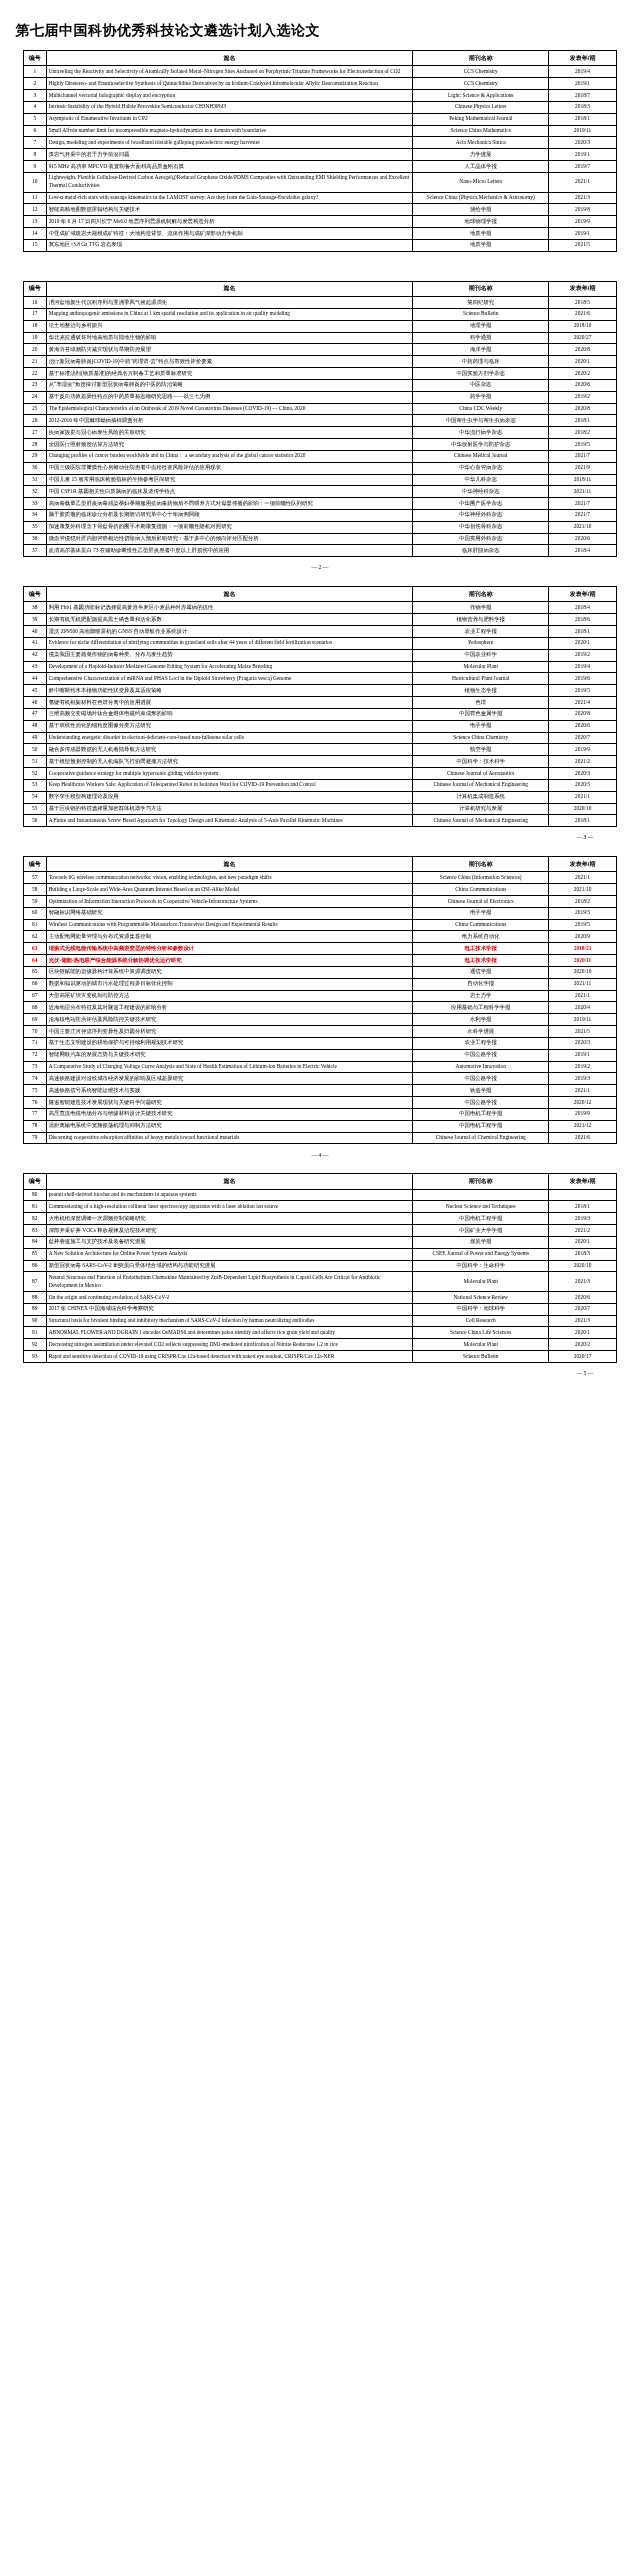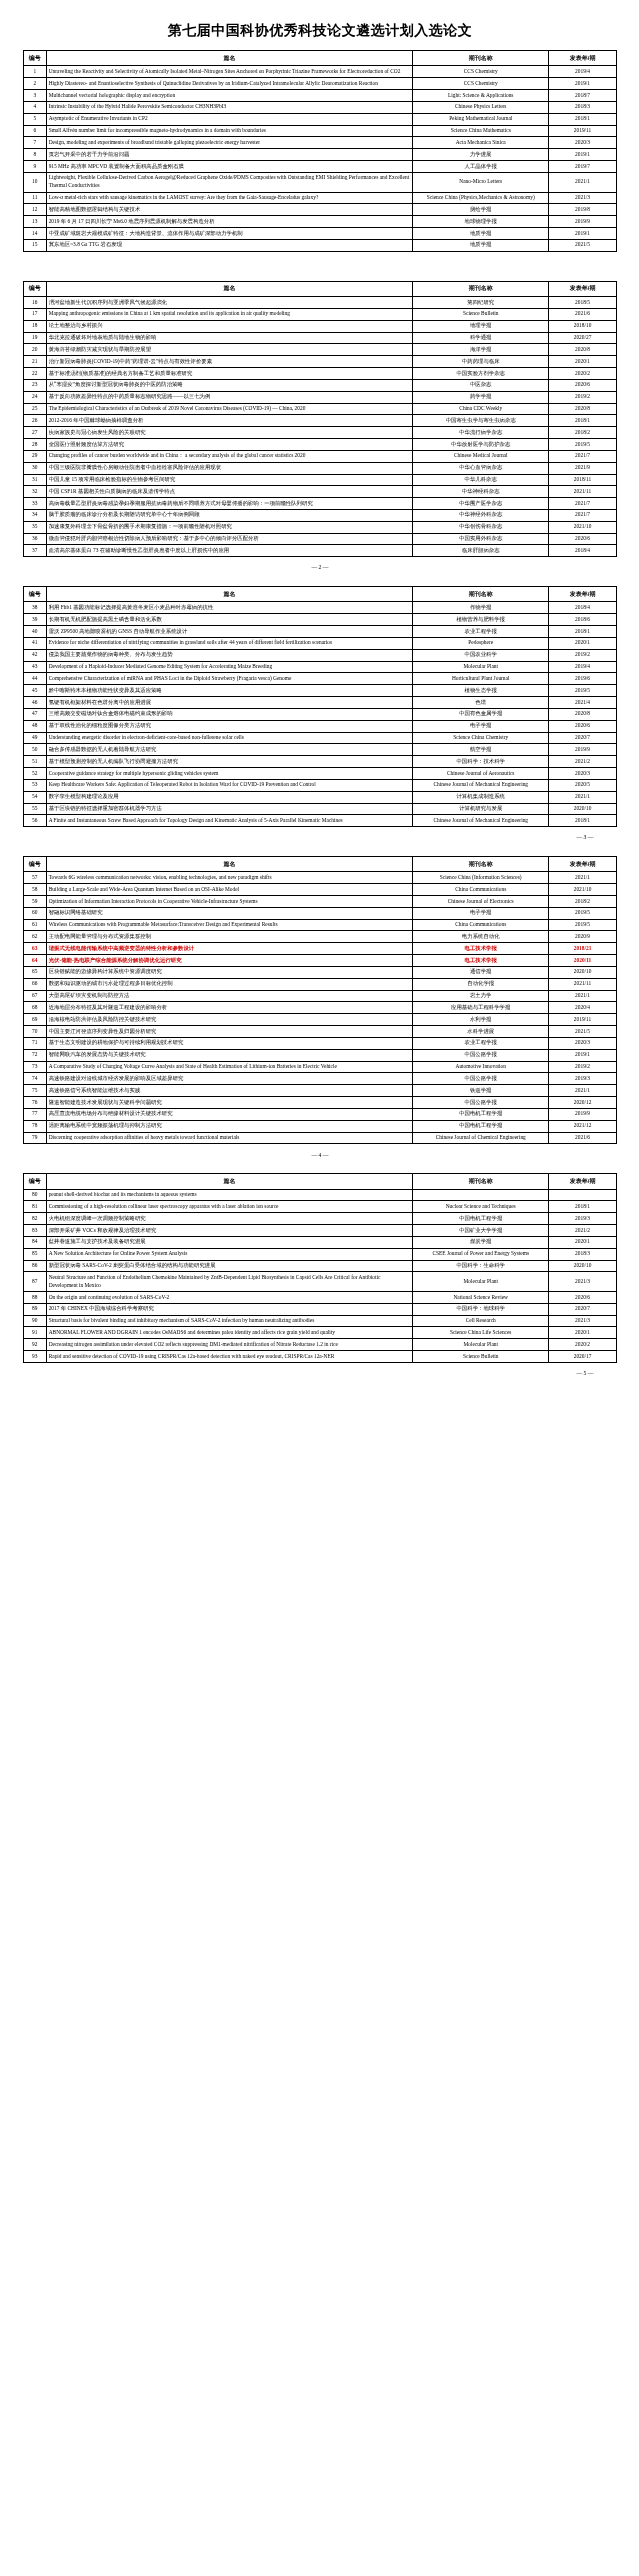--- a/index.html
+++ b/index.html
@@ -16,21 +16,20 @@
   .doc {
     width: 640px;
     position: relative;
   }
   .page {
     width: 640px;
     position: relative;
     padding: 0 15.5px;
   }
   .page-title {
-    text-align: center;
     font-family: "Liberation Sans", "DejaVu Sans", sans-serif;
     font-weight: bold;
     font-size: 14px;
     letter-spacing: 0.5px;
     padding-top: 21.6px;
     padding-bottom: 5.2px;
     color: #000;
   }
   .table-wrap { padding-top: 5.2px; }
   table.list {

